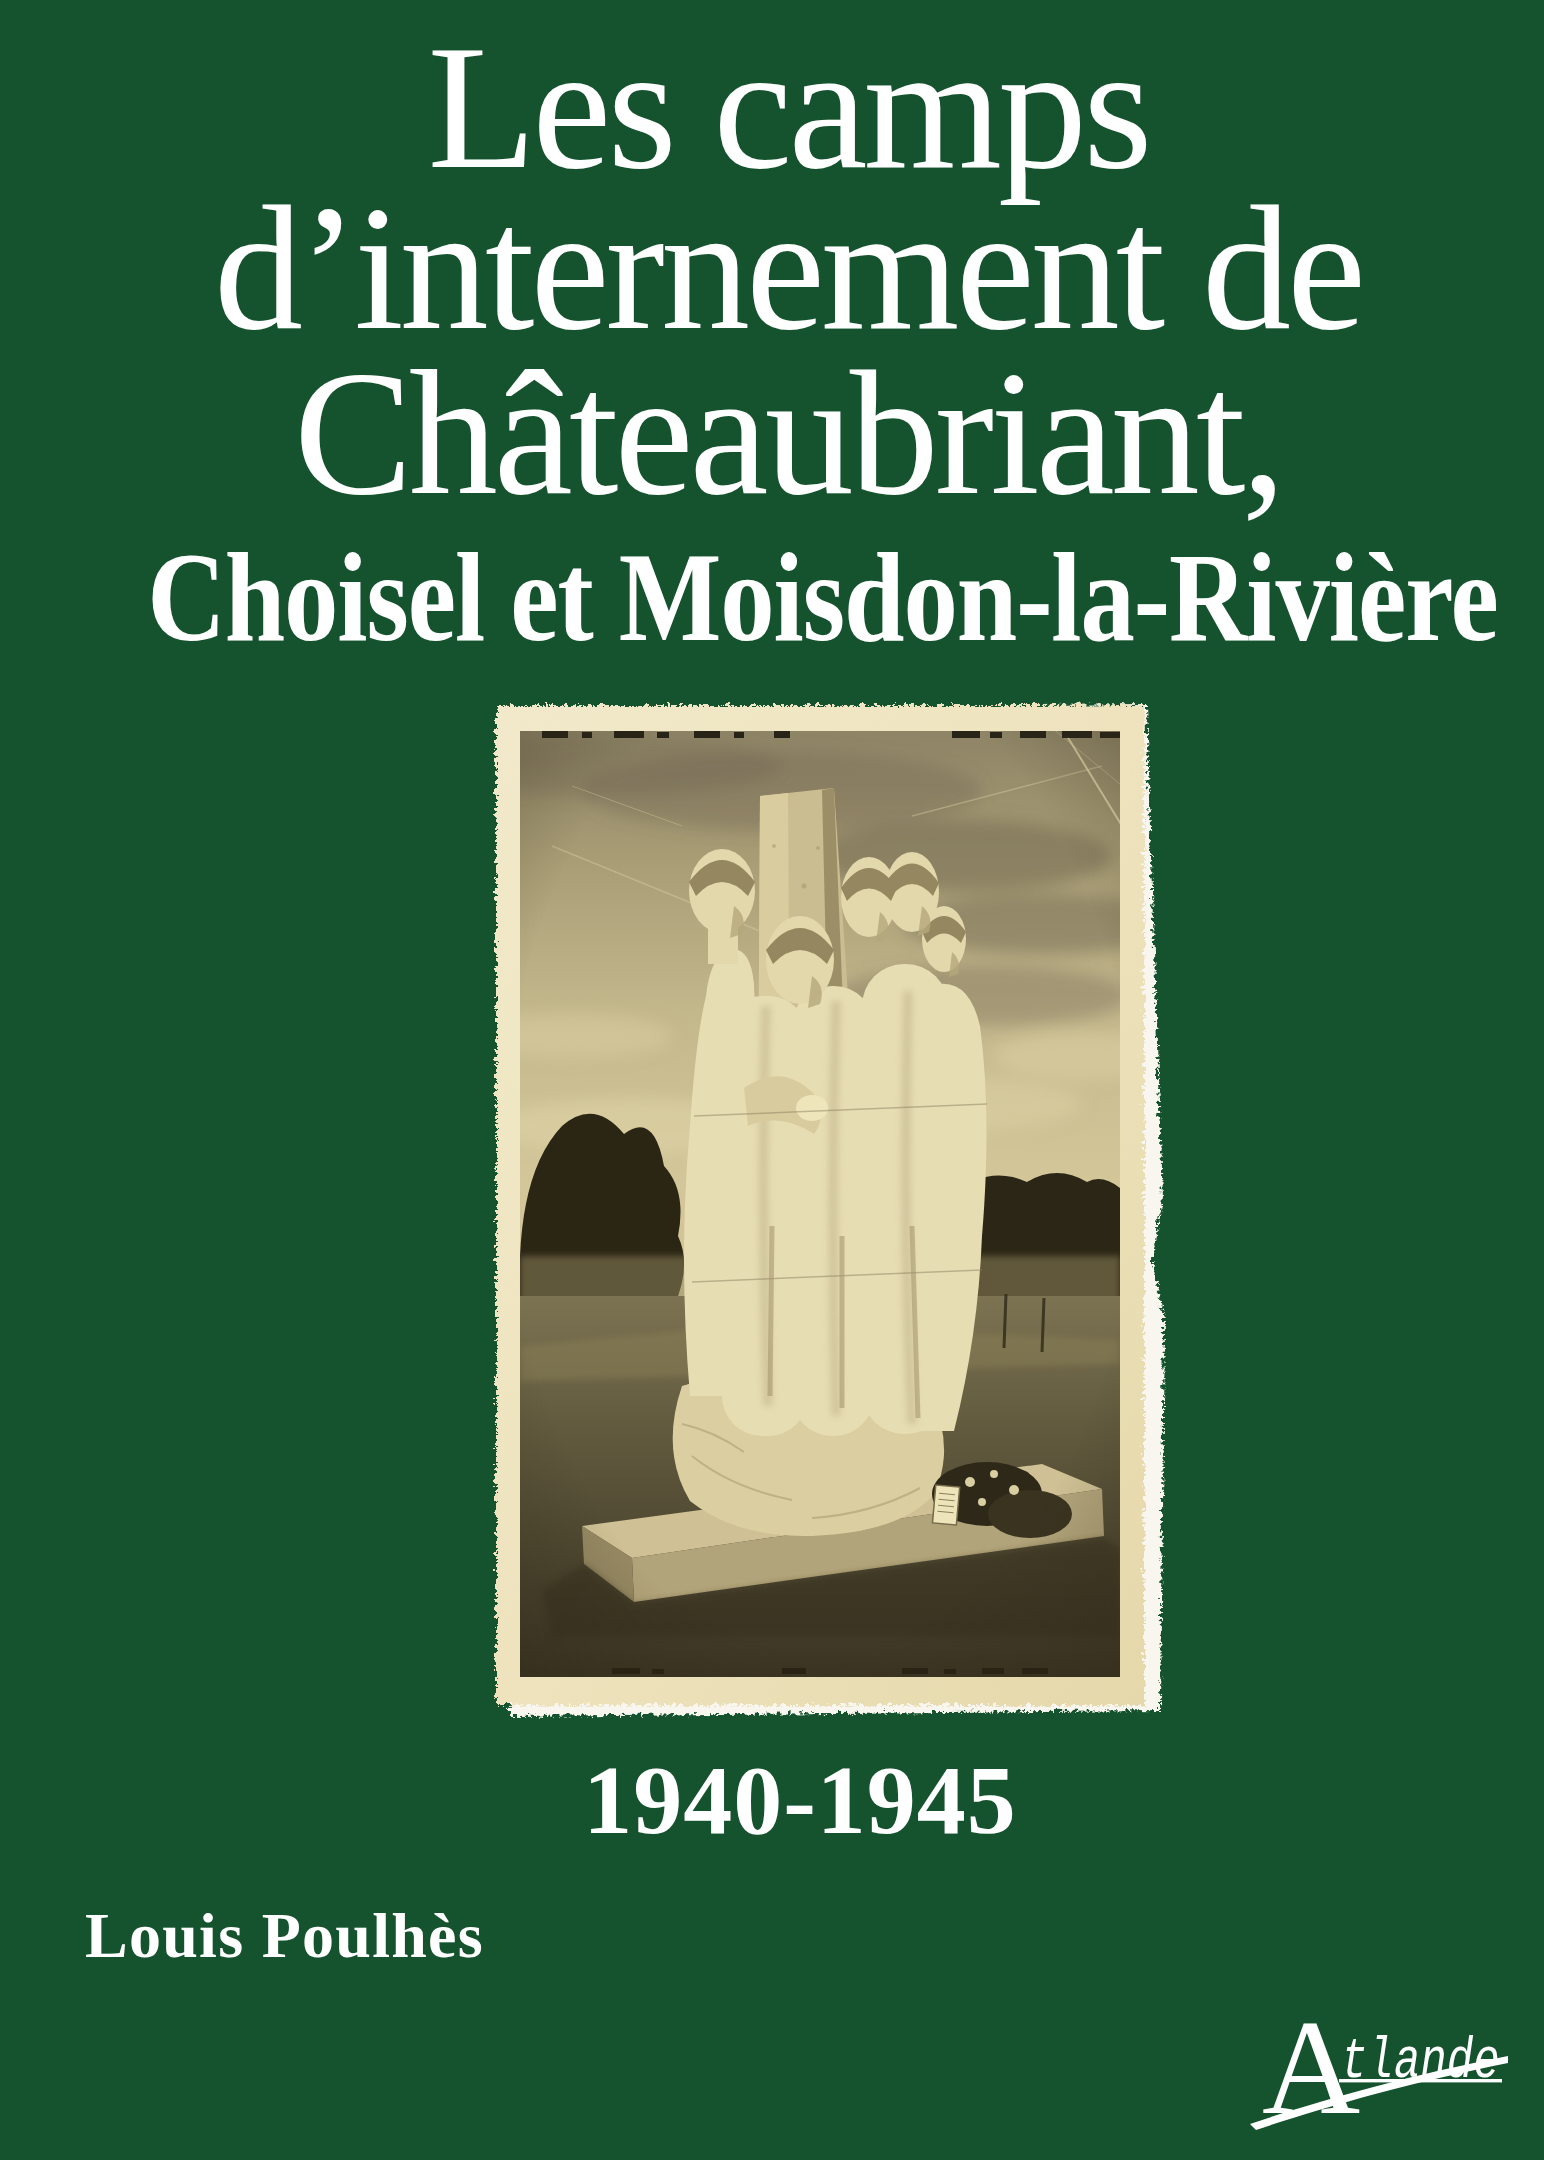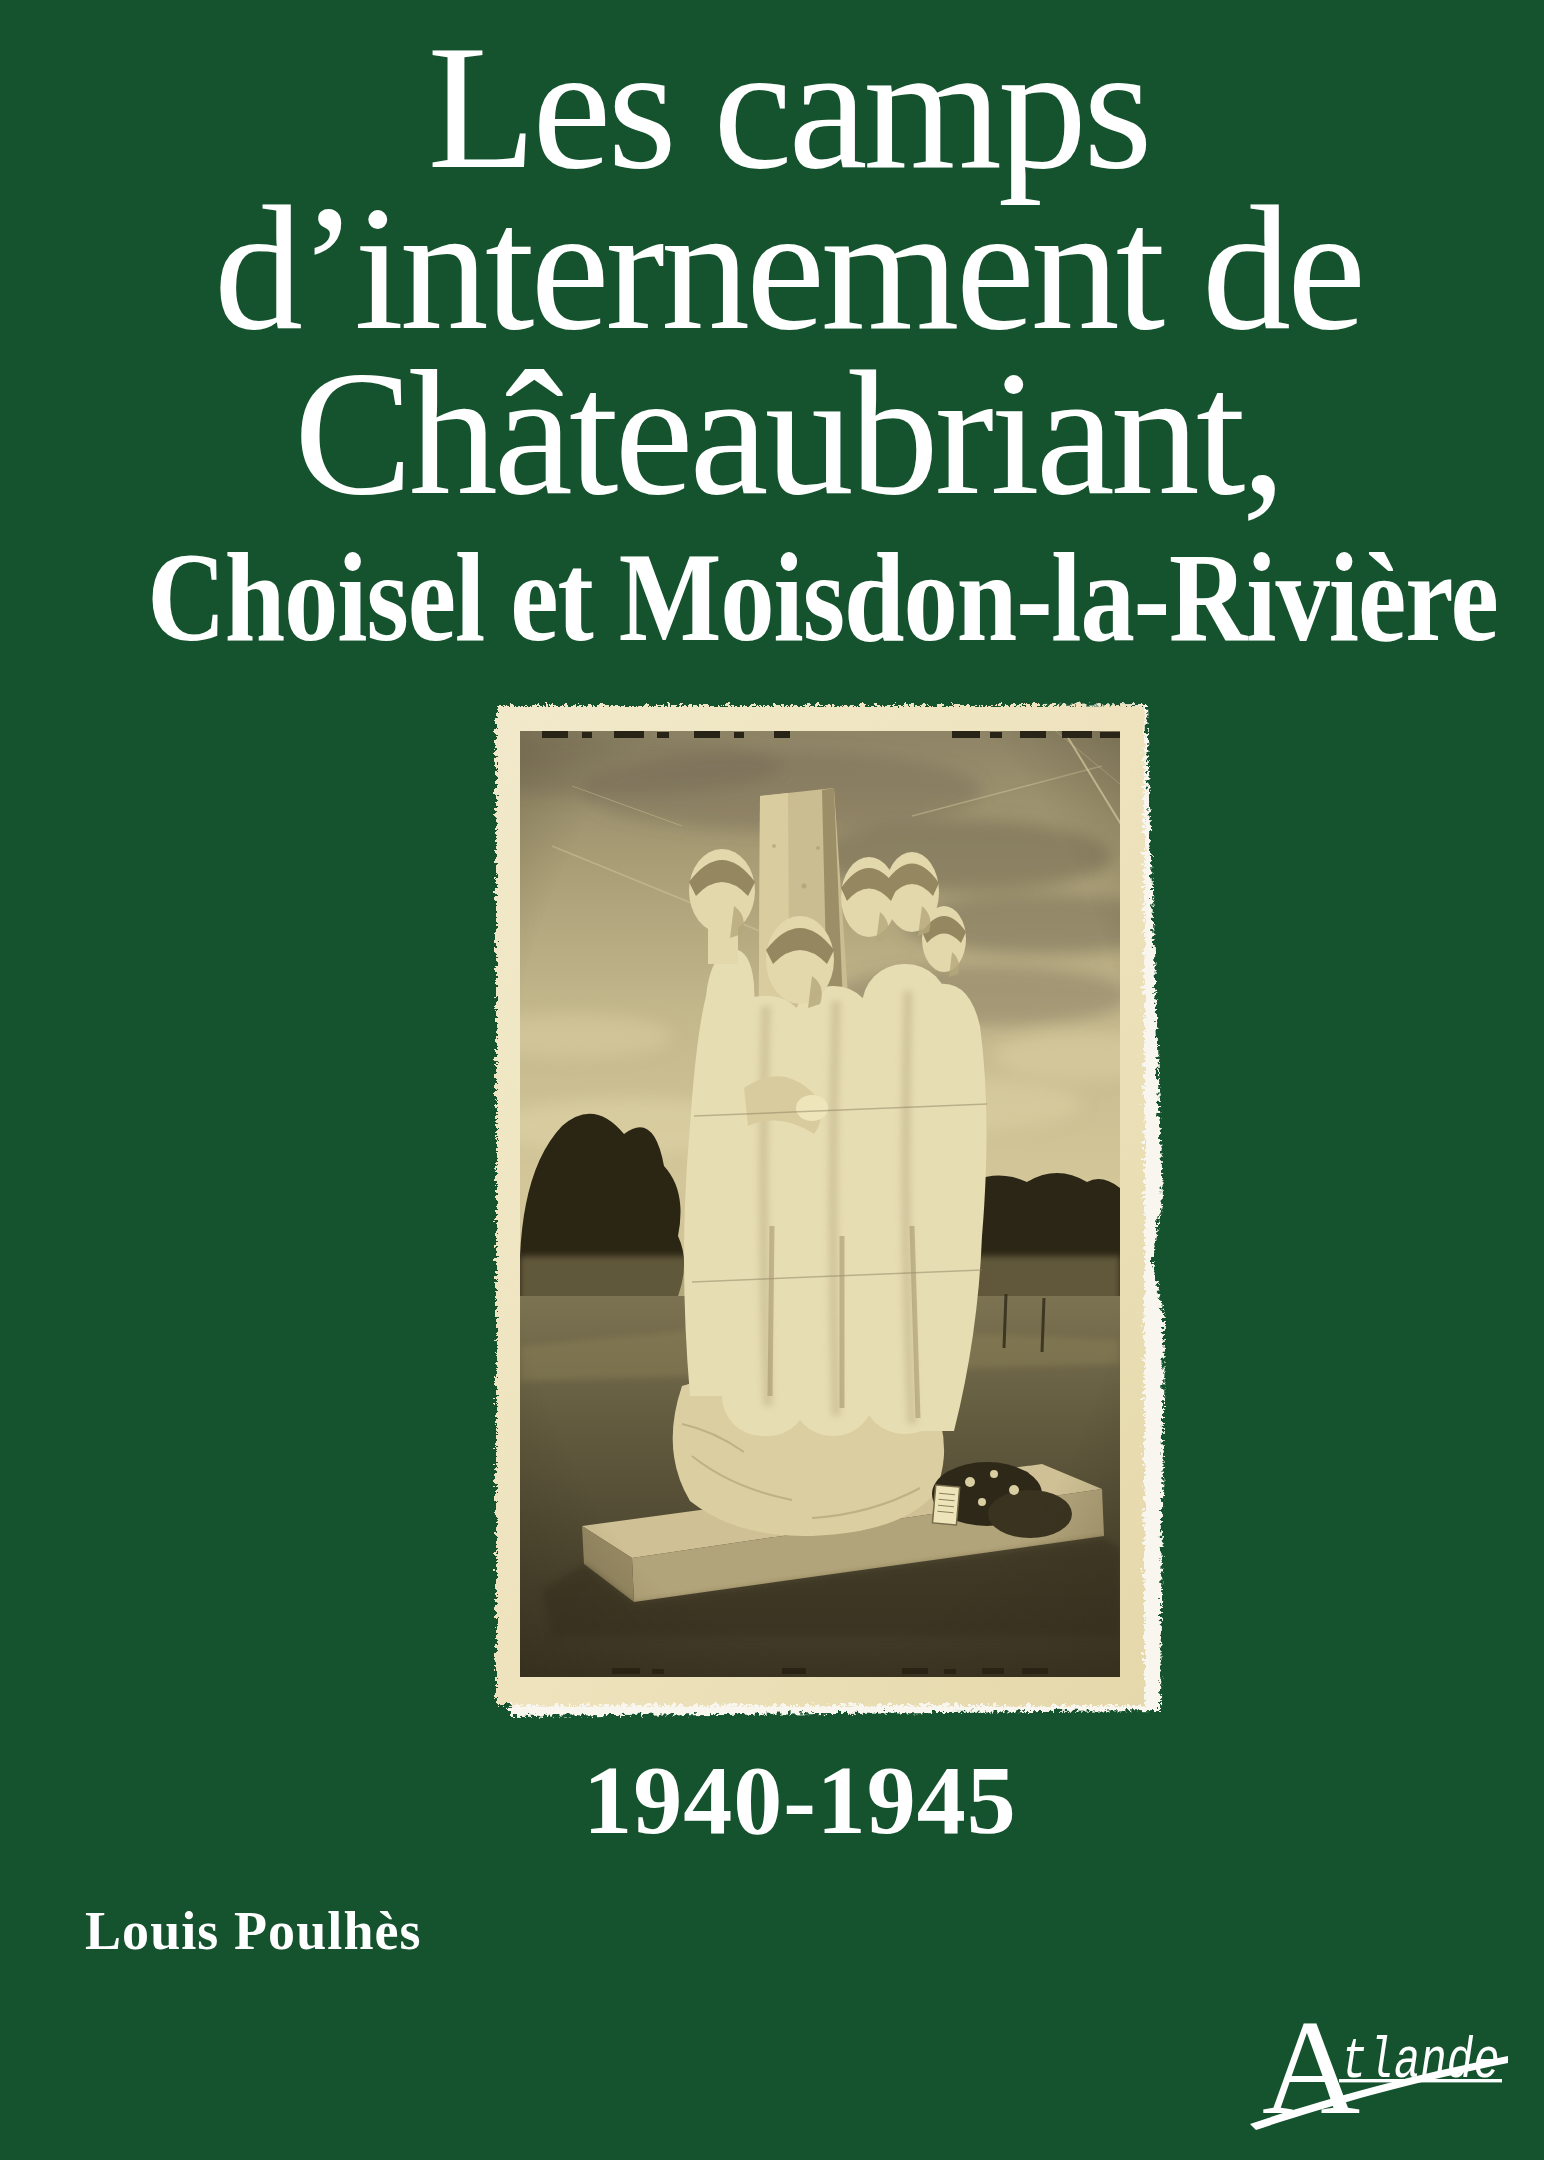--- a/index.html
+++ b/index.html
@@ -27,21 +27,21 @@
     position:absolute; left:482px; top:696px; width:700px; height:1024px;
   }
   .photo-wrap svg { display:block; width:100%; height:100%; }
   .dates {
     position:absolute; top:1751px; left:0; width:100%; text-align:center;
     font-size:98px; line-height:1; font-weight:700; letter-spacing:0.01em;
     transform:translateX(28px); white-space:nowrap;
   }
   .author {
     position:absolute; top:1904px; left:85px;
-    font-size:54px; line-height:1; font-weight:700; letter-spacing:0.02em;
+    font-size:64px; line-height:1; font-weight:700; letter-spacing:0.02em;
     white-space:nowrap;
   }
   .logo { position:absolute; left:1150px; top:1980px; width:394px; height:180px; }
   .logo-a {
     position:absolute; left:112px; top:19px; font-size:136px; line-height:1;
     font-weight:400; color:#fff;
   }
   .logo-rest {
     position:absolute; left:191px; top:53px; font-size:58px; line-height:1;
     font-family:"Liberation Mono","DejaVu Sans Mono",monospace; font-style:italic;

